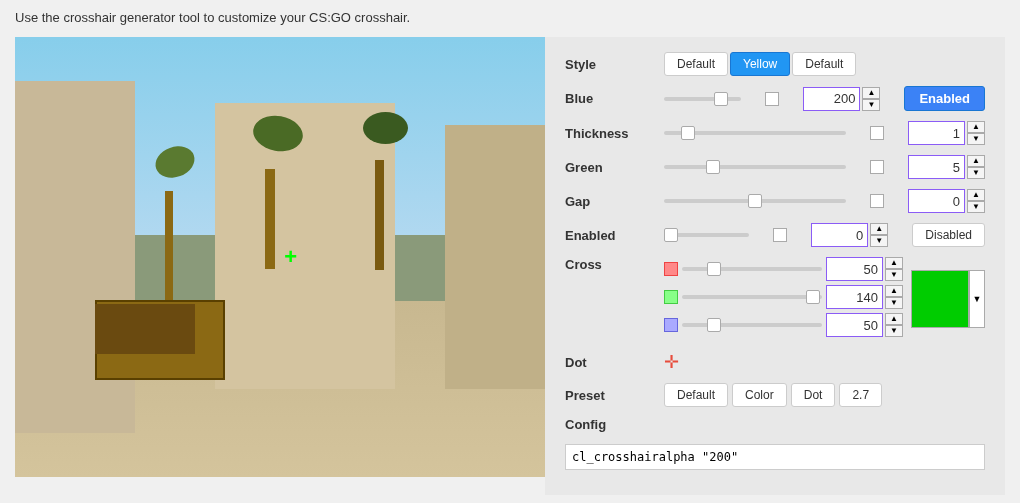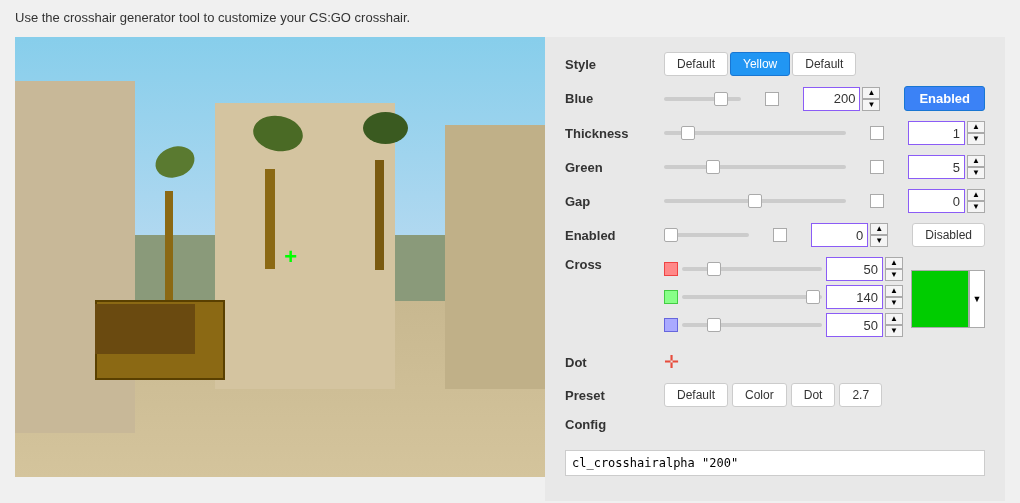--- a/index.html
+++ b/index.html
@@ -421,19 +421,19 @@
     <div class="control-row">
       <div class="control-label">Preset</div>
       <div class="preset-buttons">
         <button class="btn">Default</button>
         <button class="btn">Color</button>
         <button class="btn">Dot</button>
         <button class="btn">2.7</button>
       </div>
     </div>
 
-    <div class="control-row" style="align-items:flex-start;flex-direction:column;gap:18px;">
+    <div class="control-row" style="align-items:flex-start;flex-direction:column;gap:12px;">
       <div class="control-label" style="width:auto;font-weight:bold;">Config</div>
       <input type="text" class="config-input" value="cl_crosshairalpha &quot;200&quot;" style="">
     </div>
 
   </div>
 </div>
 
 </body></html>

